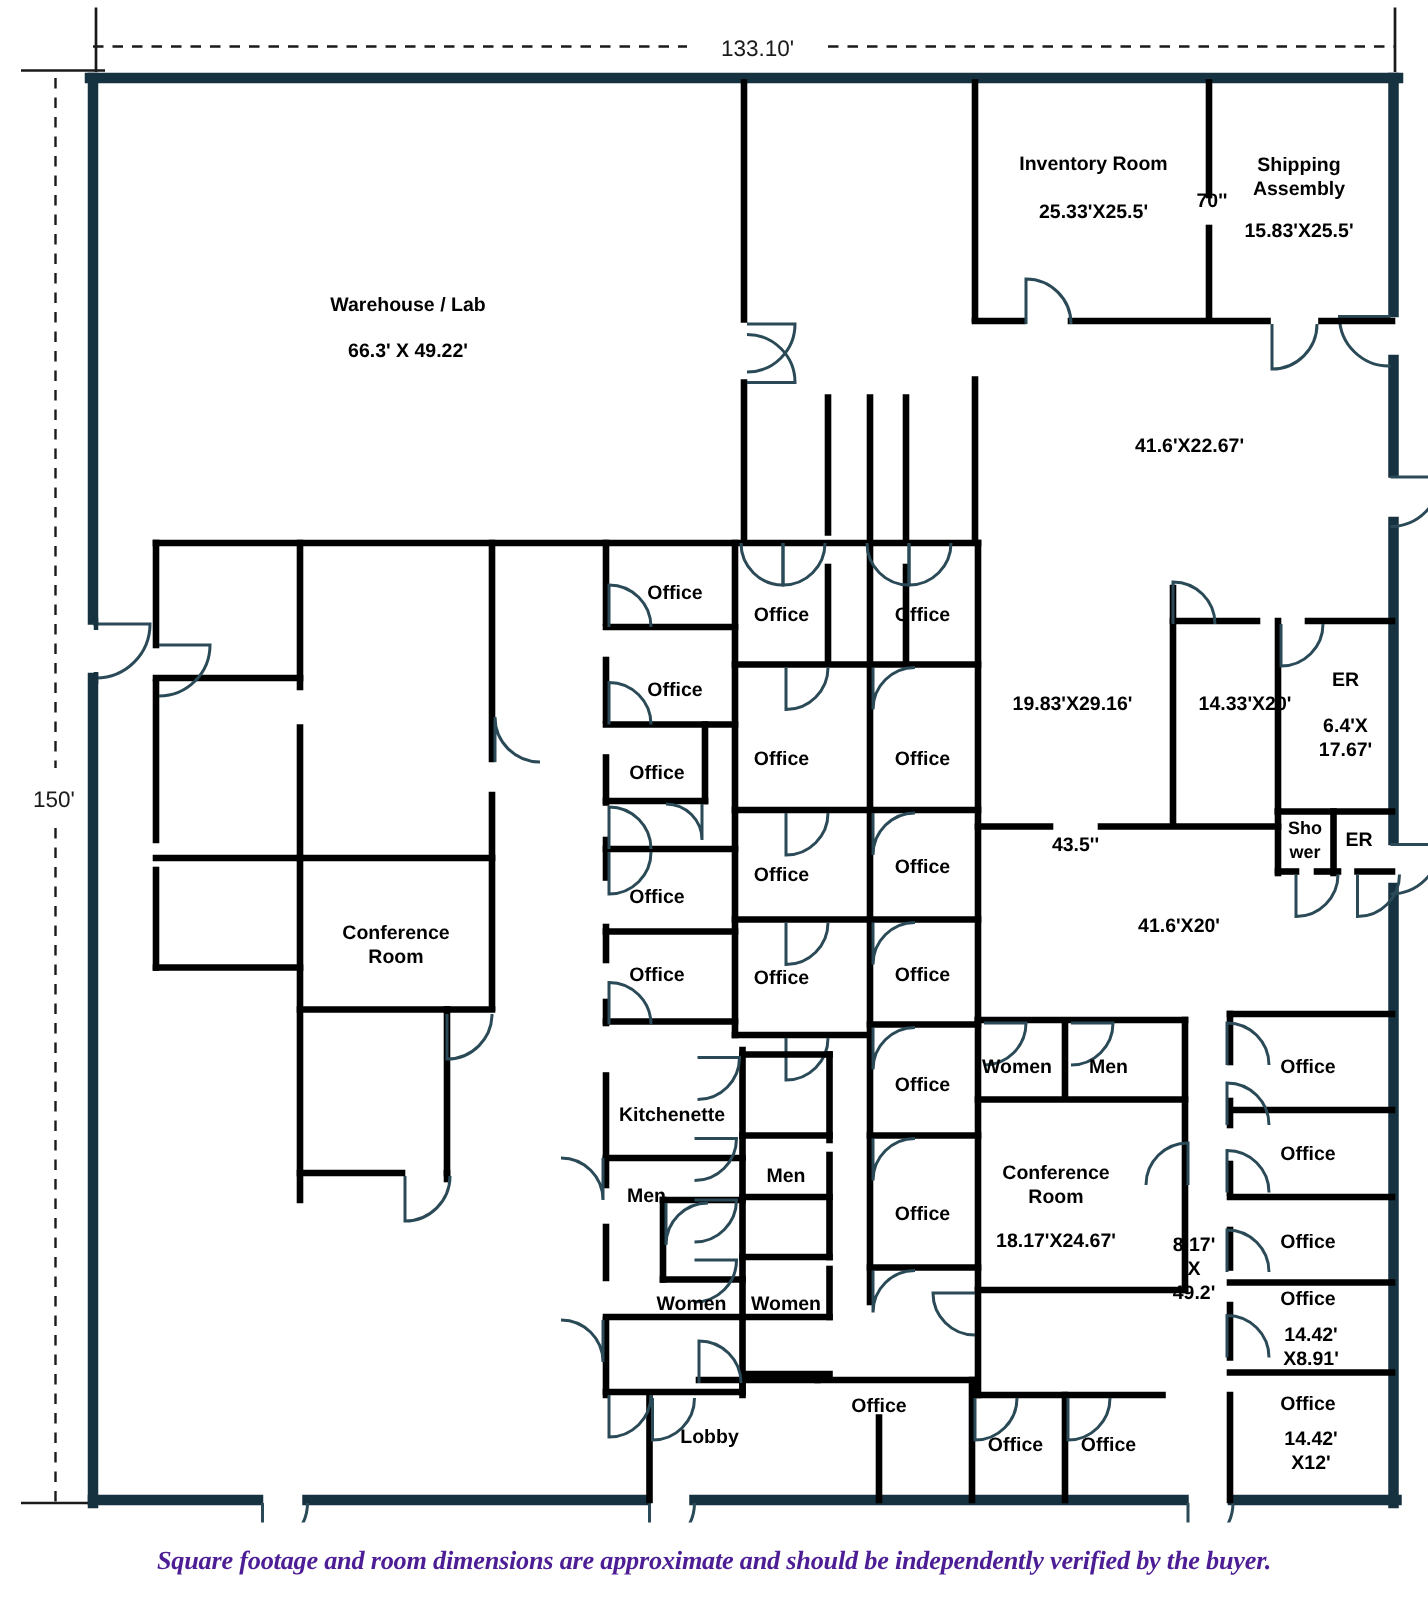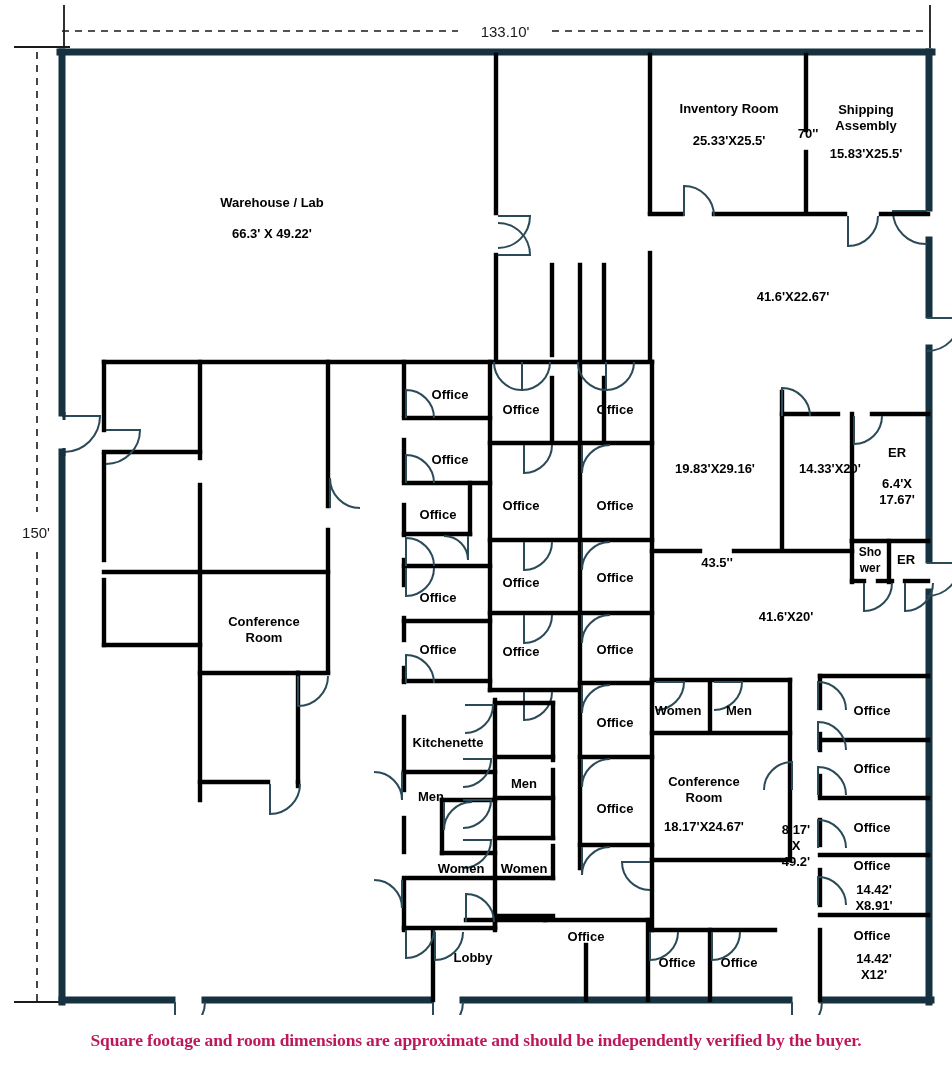--- a/index.html
+++ b/index.html
@@ -25,23 +25,24 @@
     width: 952px;
     height: 1015px;
   }
   .disclaimer {
     position: absolute;
     left: 0;
     top: 1030px;
     width: 952px;
     text-align: center;
     font-family: "Liberation Serif", serif;
+    font-style: italic;
     font-weight: bold;
     font-size: 17.5px;
-    color: #be185d;
+    color: #4c1d95;
     letter-spacing: -0.15px;
     white-space: nowrap;
   }
   text {
     font-family: "Liberation Sans", sans-serif;
     font-weight: bold;
     fill: #000000;
   }
   .lbl-room { font-size: 13px; }
   .lbl-dim  { font-size: 13px; }

